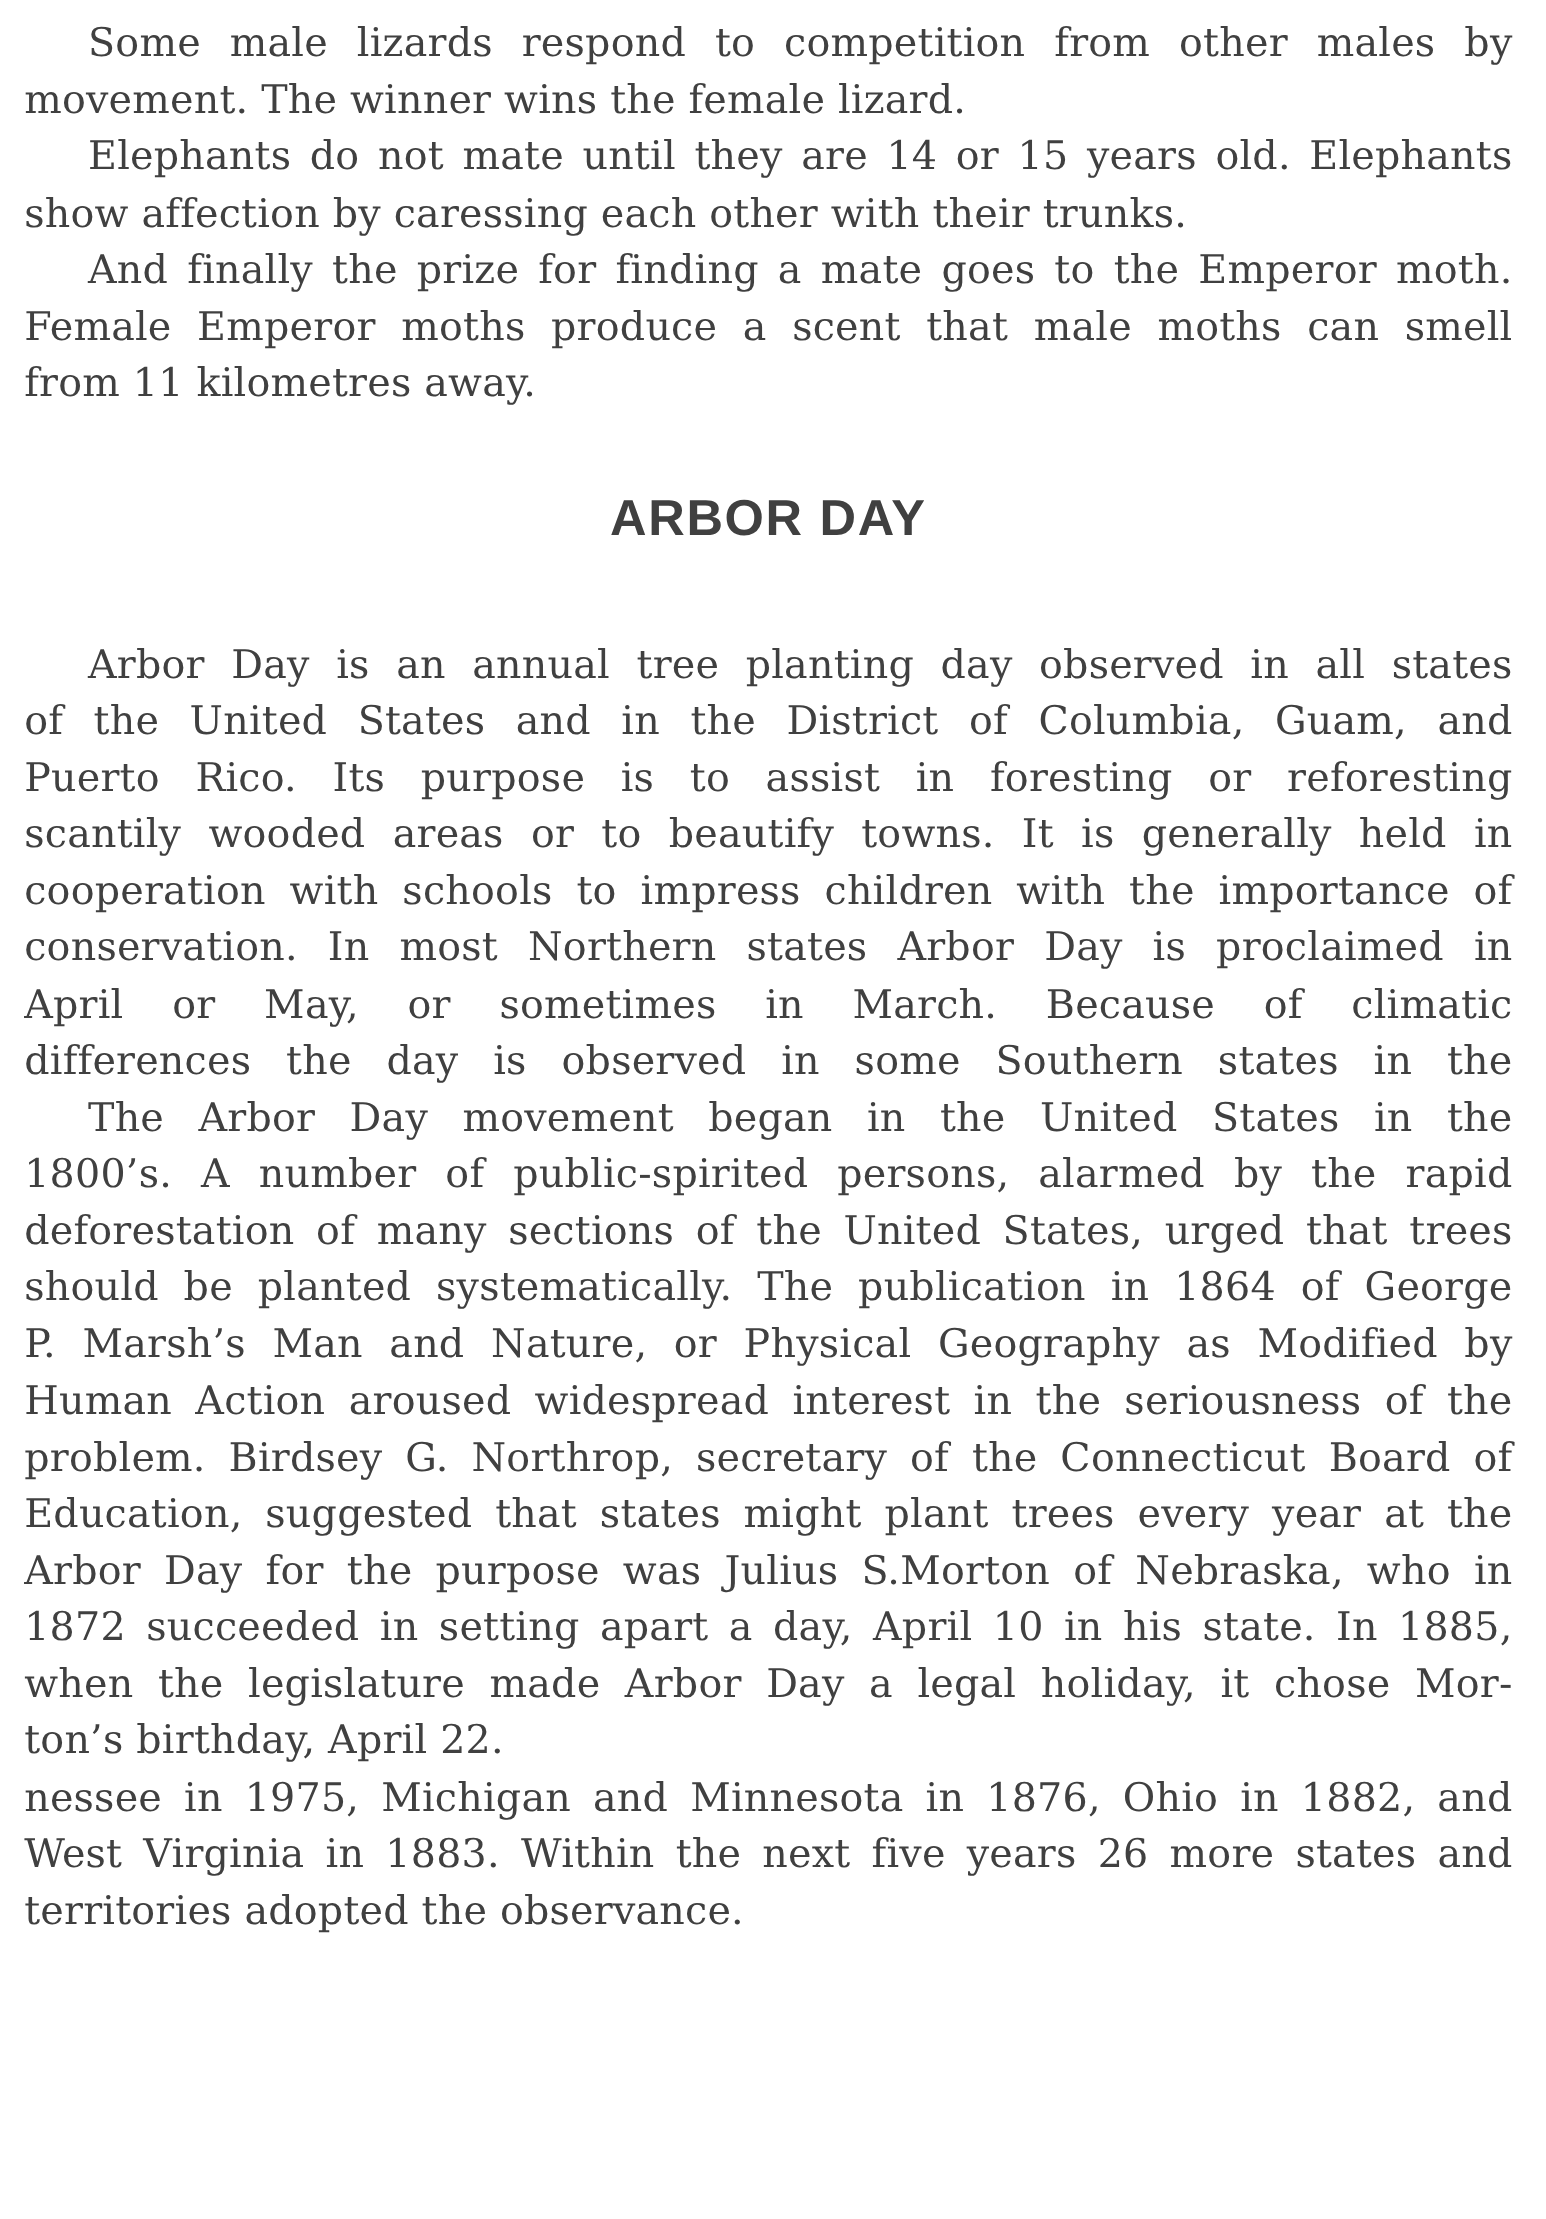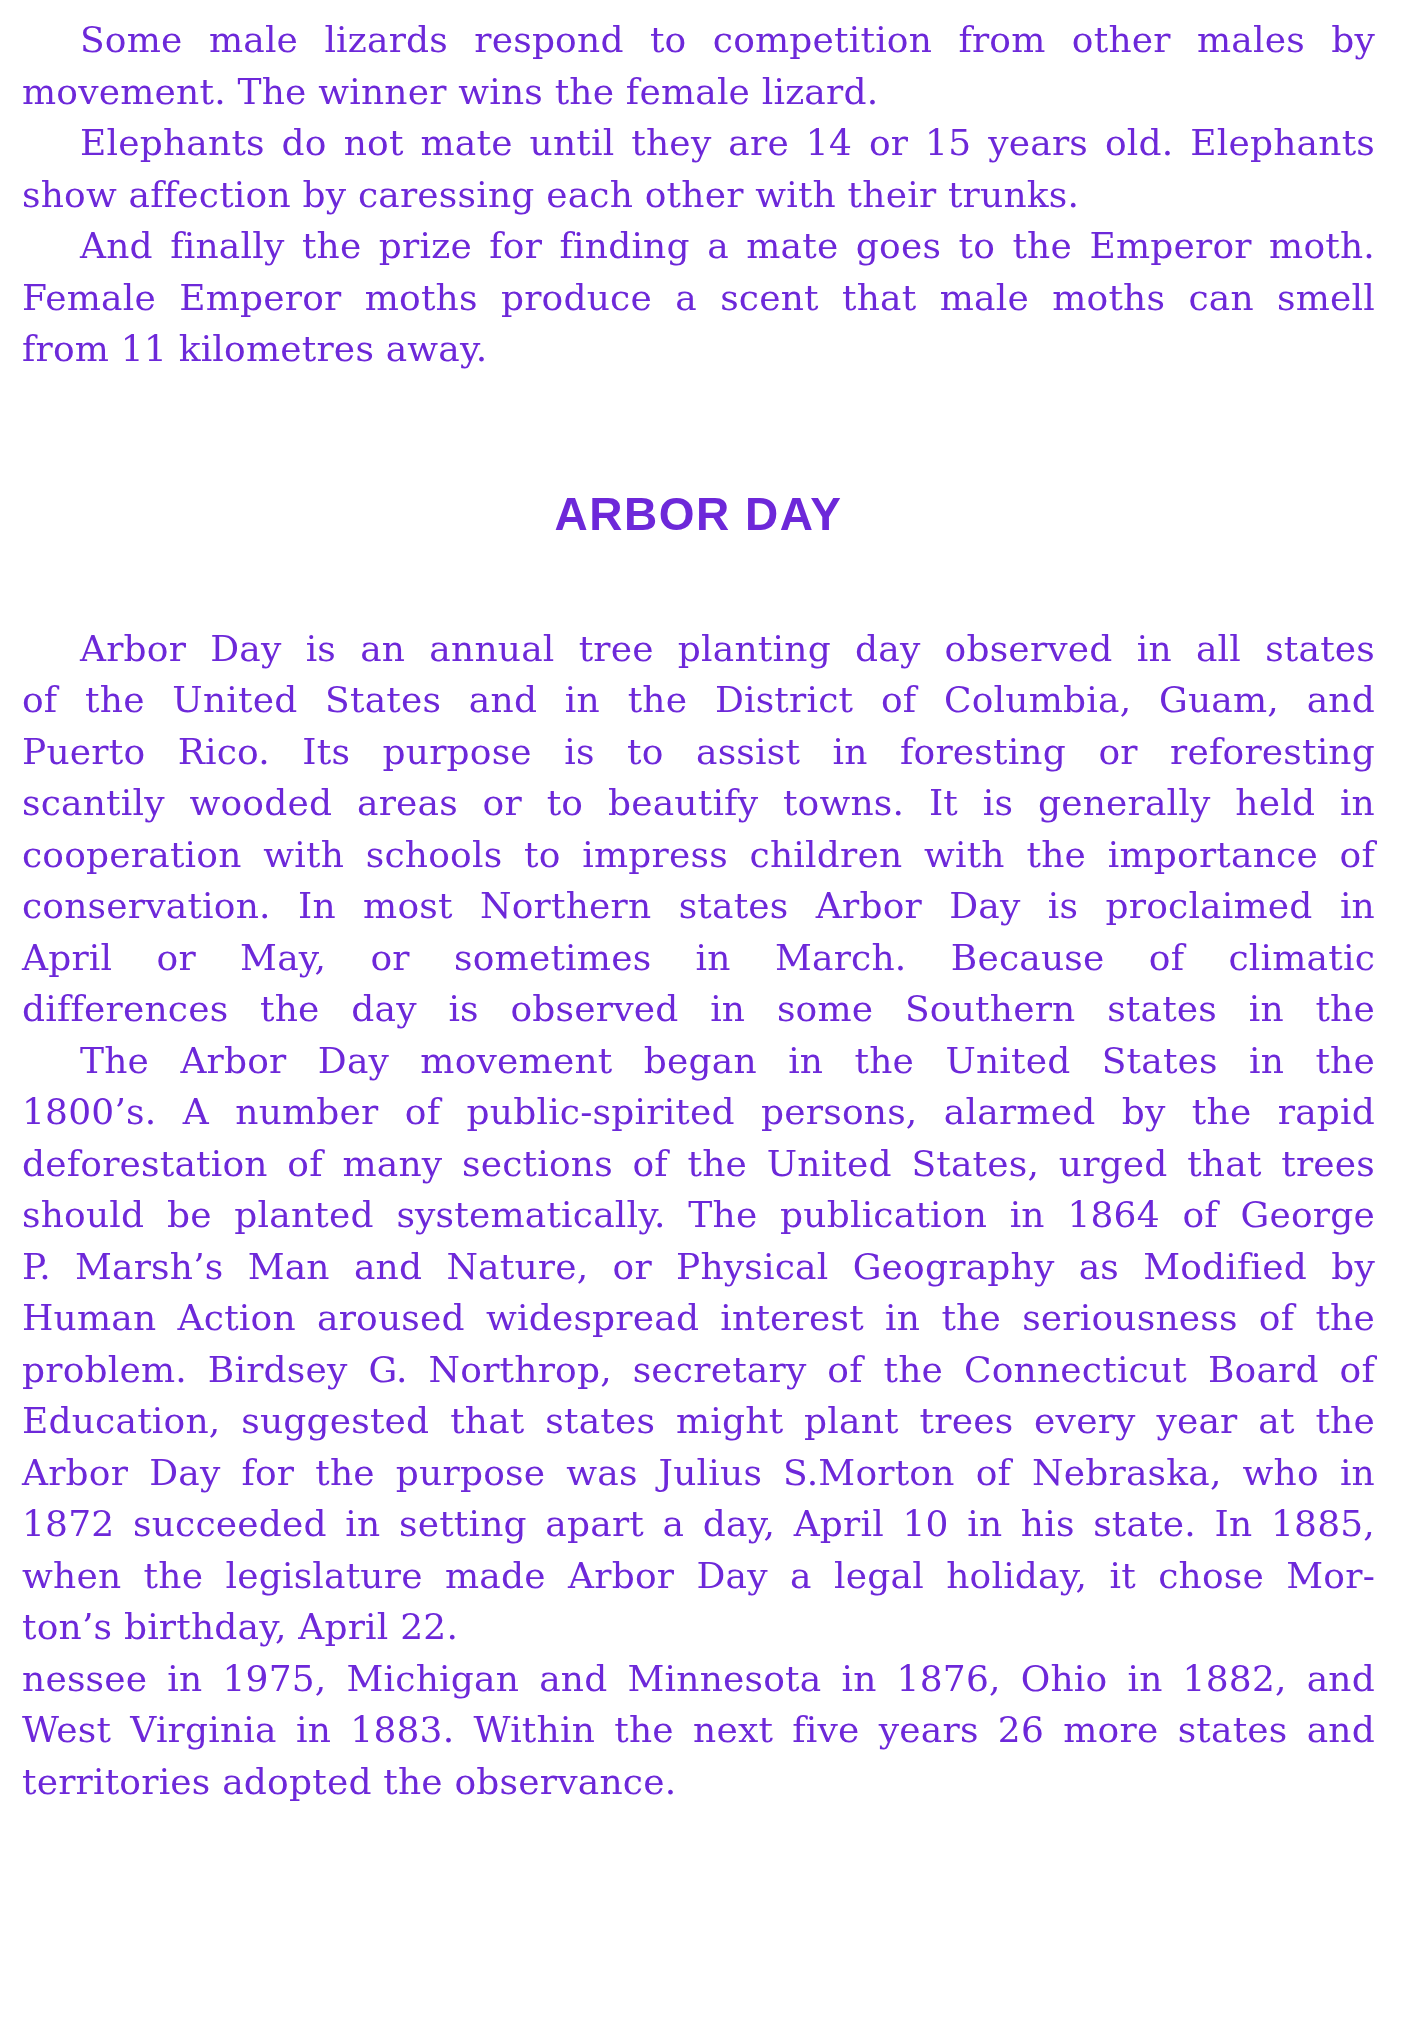--- a/index.html
+++ b/index.html
@@ -5,21 +5,21 @@
   html, body {
     margin: 0;
     padding: 0;
     background: #ffffff;
   }
   .page {
     position: relative;
     width: 1405px;
     height: 2017px;
     background: #ffffff;
-    color: #6d28d9;
+    color: #404040;
     font-family: "DejaVu Serif", "Liberation Serif", serif;
     font-size: 36px;
     box-sizing: border-box;
     padding: 14px 30px 0 22px;
     overflow: hidden;
   }
   .para {
     margin: 0;
     padding: 0;
   }
@@ -36,21 +36,21 @@
   .line.end {
     text-align-last: left;
   }
   .article-title {
     font-family: "Liberation Sans", "DejaVu Sans", sans-serif;
     font-weight: bold;
     font-size: 46px;
     line-height: 48px;
     text-align: center;
     letter-spacing: 1.5px;
-    margin: 115px 0 85px 0;
+    margin: 71px 0 85px 0;
   }
 </style>
 </head>
 <body>
 
 <div class="page">
 
   <section>
     <p class="para">
       <span class="line first">Some male lizards respond to competition from other males by</span>

